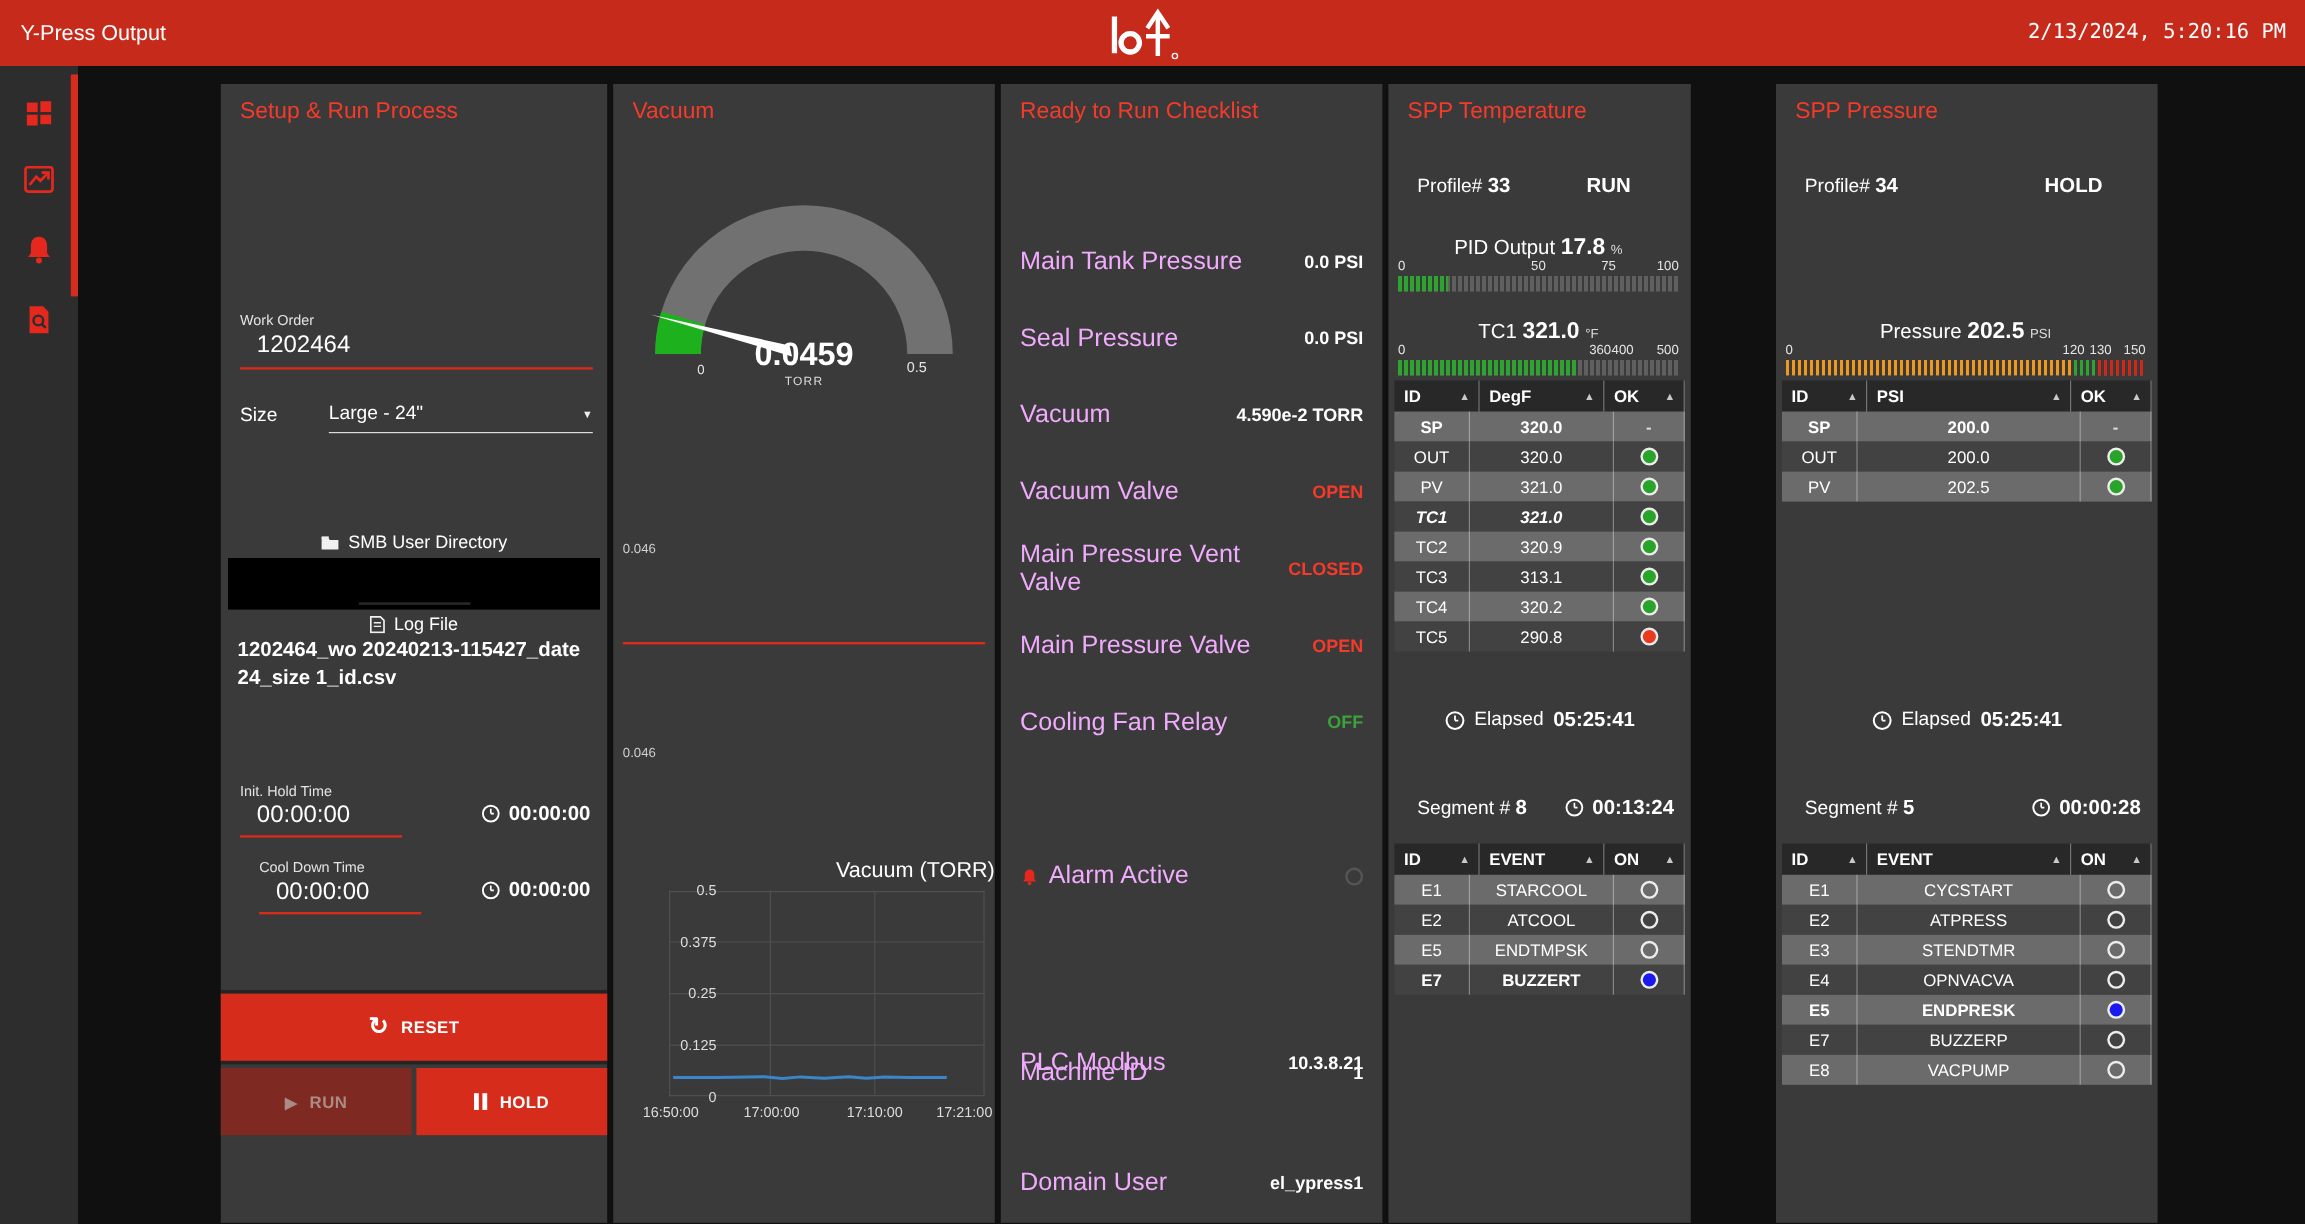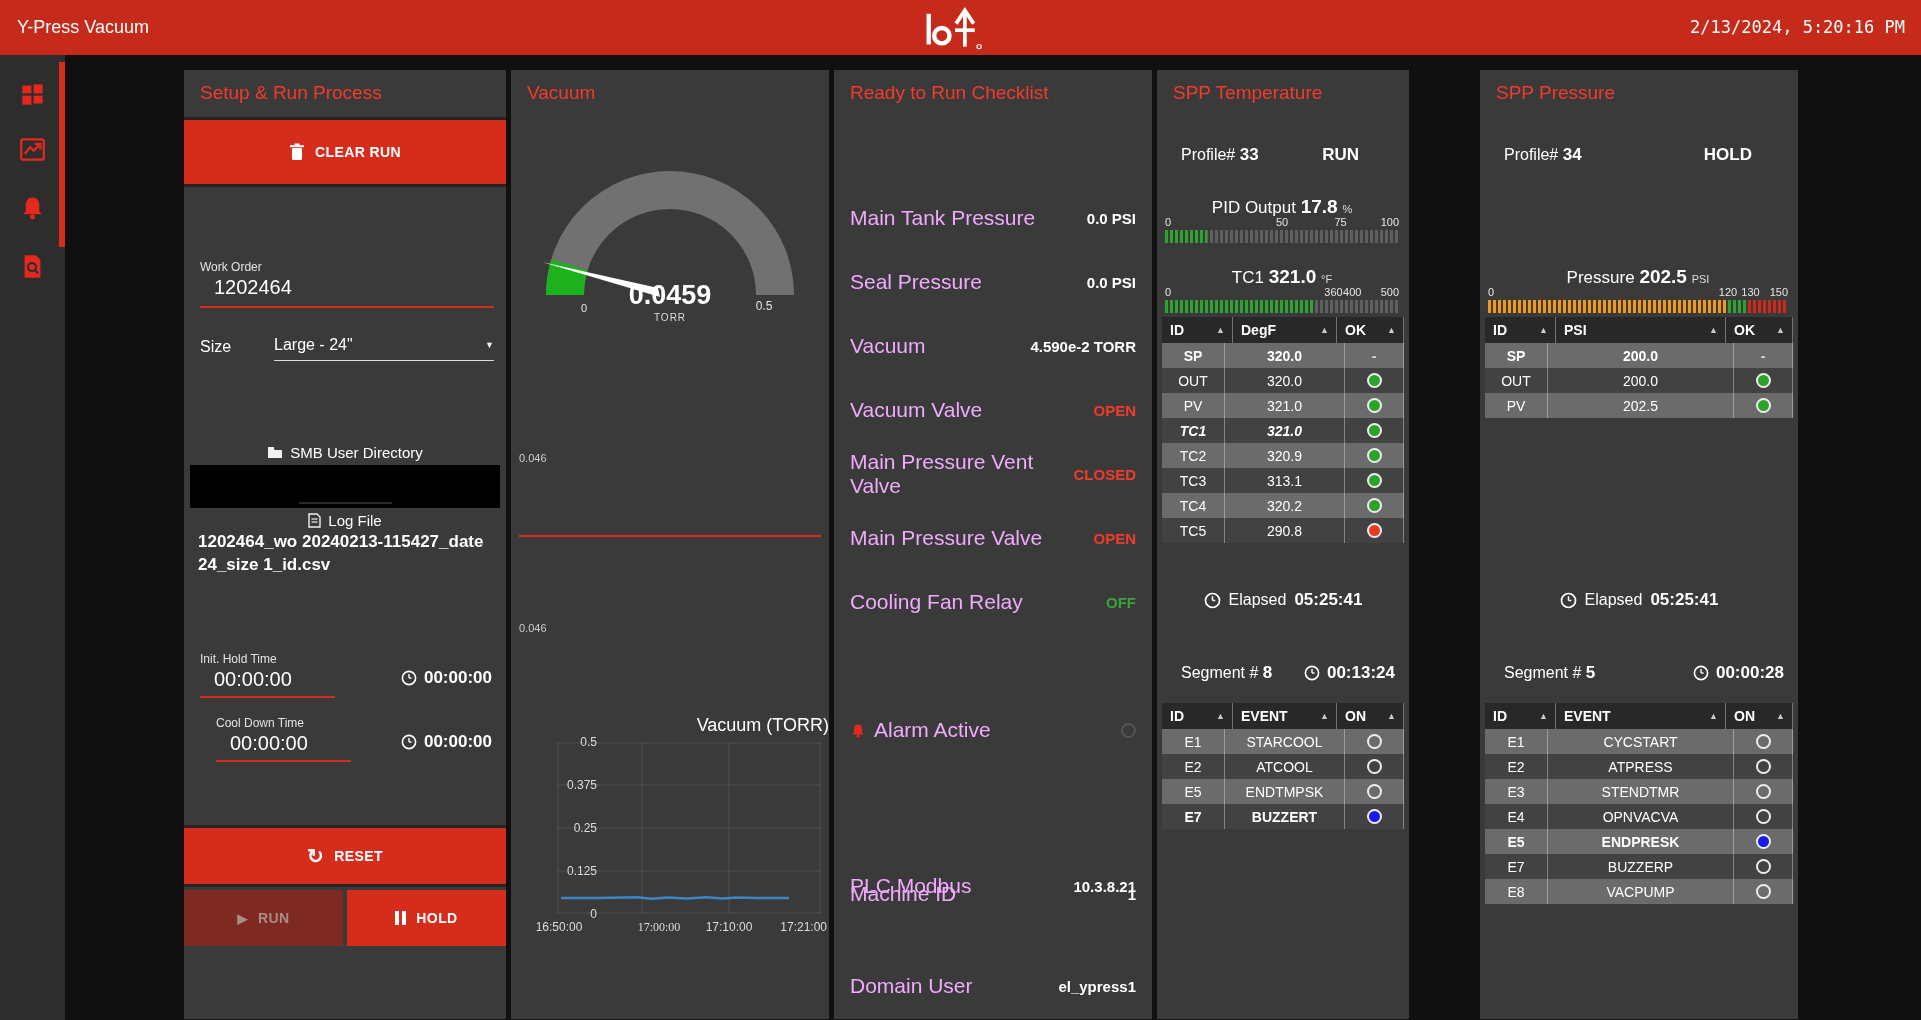--- a/index.html
+++ b/index.html
@@ -90,21 +90,21 @@
   .ylab{position:absolute;right:270px;width:40px;text-align:right;font-size:12px;color:#ddd;}
   .xlab{position:absolute;top:178px;font-size:12px;color:#ddd;transform:translateX(-50%);white-space:nowrap;}
   .xlab.last{transform:none;right:-6px;}
   .gauge-wrap{position:absolute;left:29px;top:100px;}
   svg text{font-family:"Liberation Sans",sans-serif;}
 </style>
 </head>
 <body>
 
 <div class="header">
-  <span class="app-title">Y-Press Vacuum</span>
+  <span class="app-title">Y-Press Output</span>
   <svg class="logo" width="66" height="46" viewBox="0 0 60 42">
     <line x1="6" y1="8" x2="6" y2="36" stroke="#fff" stroke-width="4"></line>
     <circle cx="18" cy="28" r="7" stroke="#fff" stroke-width="4" fill="none"></circle>
     <line x1="39" y1="38" x2="39" y2="7" stroke="#fff" stroke-width="3.4"></line>
     <polyline points="31,17 39,5 47,17" stroke="#fff" stroke-width="3.4" fill="none"></polyline>
     <line x1="30" y1="23" x2="48" y2="23" stroke="#fff" stroke-width="3.4"></line>
     <circle cx="52" cy="38" r="2" stroke="#fff" stroke-width="1" fill="none"></circle>
   </svg>
   <span class="clock">2/13/2024, 5:20:16 PM</span>
 </div>
@@ -129,30 +129,20 @@
     <path d="M5 2 L15 2 L19 6 L19 22 L5 22 Z" fill="#e5281e"></path>
     <circle cx="11.5" cy="12.5" r="3.6" fill="none" stroke="#2d2d2d" stroke-width="1.8"></circle>
     <line x1="14" y1="15" x2="17" y2="18" stroke="#2d2d2d" stroke-width="1.8"></line>
   </svg>
   <div class="side-rail"></div>
 </div>
 
 <div class="panel" style="left:184px;width:322px;">
   <div class="p-title">Setup &amp; Run Process</div>
 
-  <div class="btn-row" style="top:47px">
-    <div class="btn">
-      <svg width="16" height="18" viewBox="0 0 16 18">
-        <rect x="3" y="5" width="10" height="12" rx="1" fill="#fff"></rect>
-        <rect x="1" y="2.2" width="14" height="2" fill="#fff"></rect>
-        <rect x="5.5" y="0.5" width="5" height="2" fill="#fff"></rect>
-      </svg>
-      <span>CLEAR RUN</span>
-    </div>
-  </div>
 
   <div style="position:absolute;top:190px;left:16px;right:12px;">
     <div class="f-label">Work Order</div>
     <div class="f-value underline-red" style="padding-bottom:6px;">1202464</div>
   </div>
 
   <div style="position:absolute;top:268px;left:16px;font-size:16px;">Size</div>
   <div class="dd" style="top:266px;left:90px;right:12px;">
     <span>Large - 24"</span>
     <span class="caret">▼</span>
@@ -260,21 +250,21 @@
       <line x1="0" y1="86" x2="264" y2="86" stroke="#4f4f4f"></line>
       <line x1="0" y1="129" x2="264" y2="129" stroke="#4f4f4f"></line>
       <line x1="0" y1="171" x2="264" y2="171" stroke="#4f4f4f"></line>
       <line x1="1" y1="0" x2="1" y2="172" stroke="#4f4f4f"></line>
       <line x1="85" y1="0" x2="85" y2="172" stroke="#4f4f4f"></line>
       <line x1="172" y1="0" x2="172" y2="172" stroke="#4f4f4f"></line>
       <line x1="263" y1="0" x2="263" y2="172" stroke="#4f4f4f"></line>
       <polyline points="4,156 40,156 80,155.3 95,156.8 110,155.4 130,156.5 150,155.3 165,156.6 180,155.5 200,156 232,156" fill="none" stroke="#3a86c8" stroke-width="2.5"></polyline>
     </svg>
     <span class="xlab" style="left:2px;">16:50:00</span>
-    <span class="xlab" style="left:102px;font-family:Liberation Serif, serif;">17:00:00</span>
+    <span class="xlab" style="left:86px;">17:00:00</span>
     <span class="xlab" style="left:172px;">17:10:00</span>
     <span class="xlab last">17:21:00</span>
   </div>
 </div>
 
 <div class="panel" style="left:834px;width:318px;">
   <div class="p-title">Ready to Run Checklist</div>
 
 
   <div class="cl-row" style="top:135px;">

